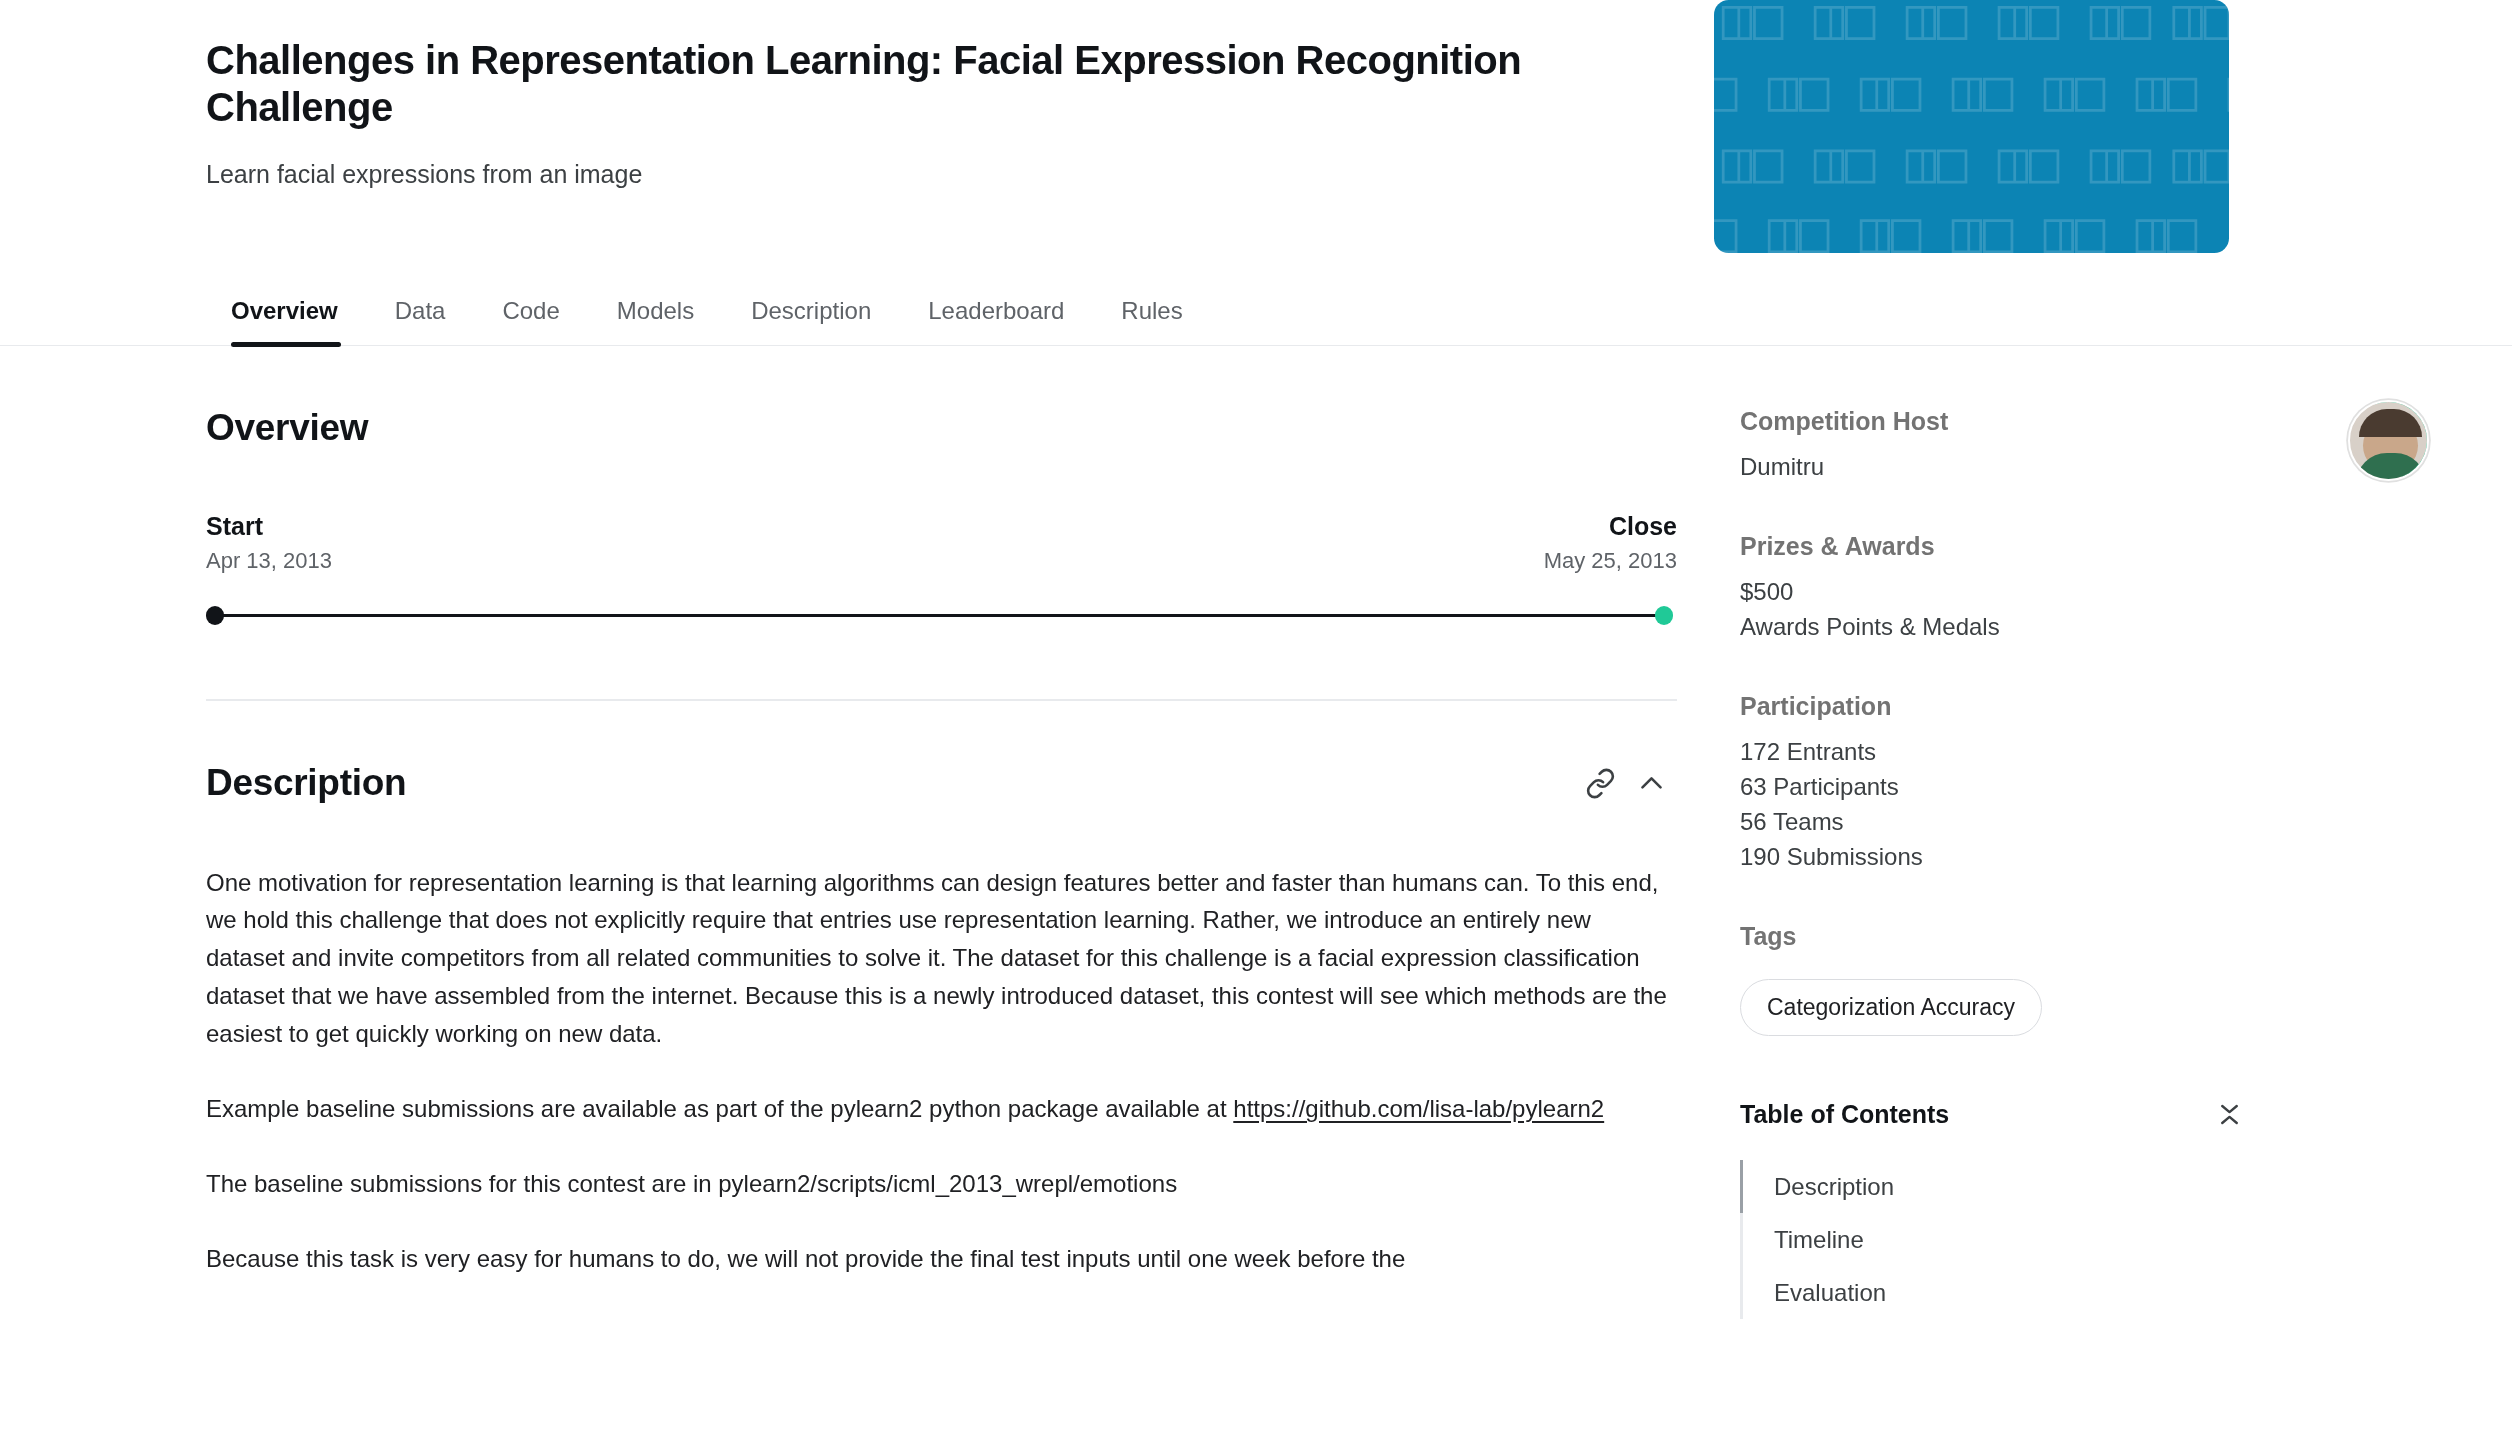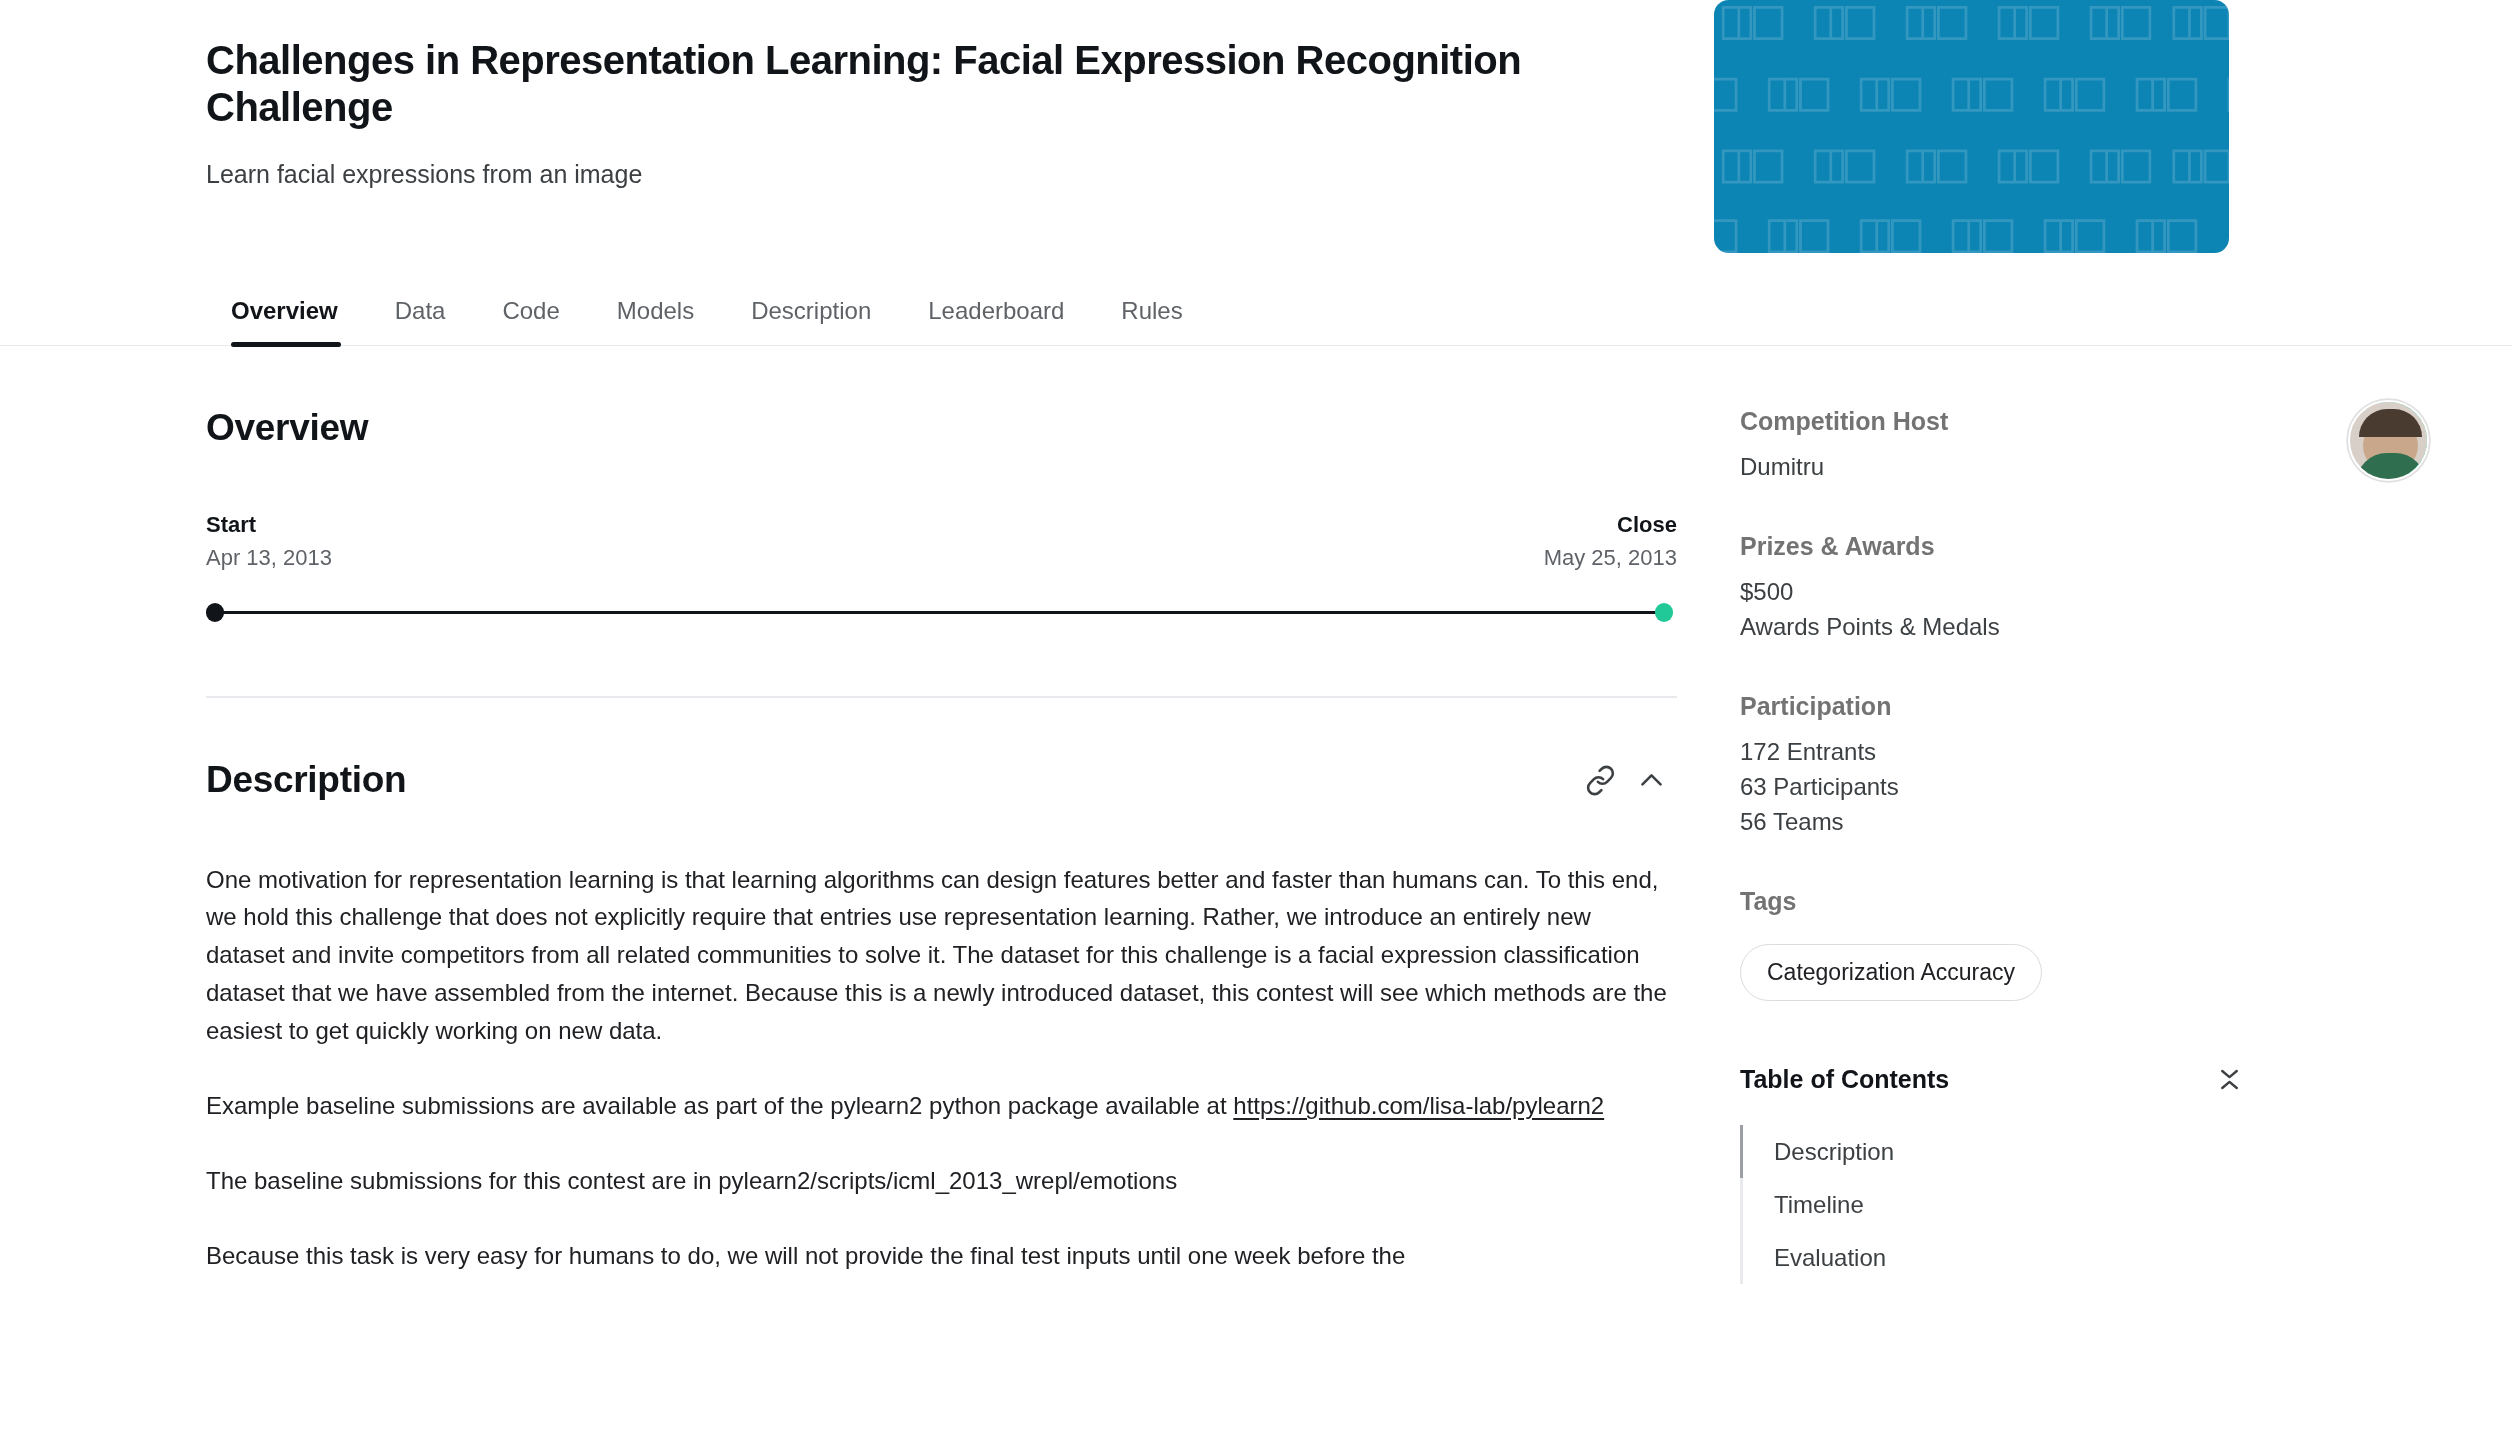--- a/index.html
+++ b/index.html
@@ -115,21 +115,21 @@
     font-weight: 700;
     color: #111418;
     letter-spacing: -0.3px;
   }
 
   
   .timeline-wrap { margin-top: 63px; width: 1471px; }
   .timeline-labels {
     display: flex;
     justify-content: space-between;
-    font-size: 22px;
+    font-size: 25px;
     font-weight: 700;
     color: #111418;
   }
   .timeline-dates {
     display: flex;
     justify-content: space-between;
     font-size: 22px;
     color: #5f6368;
     margin-top: 7.4px;
   }
@@ -418,20 +418,21 @@
         <div class="side-head">Prizes &amp; Awards</div>
         <div class="side-text">$500</div>
         <div class="side-text">Awards Points &amp; Medals</div>
       </div>
 
       <div class="side-block side-gap-md">
         <div class="side-head">Participation</div>
         <div class="side-text">172 Entrants</div>
         <div class="side-text">63 Participants</div>
         <div class="side-text">56 Teams</div>
+        <div class="side-text">190 Submissions</div>
       </div>
 
       <div class="side-block side-gap-md">
         <div class="side-head">Tags</div>
         <span class="tag-pill">Categorization Accuracy</span>
       </div>
 
       <div class="toc-head-row">
         <div class="toc-head">Table of Contents</div>
         <div class="icon-btn">

